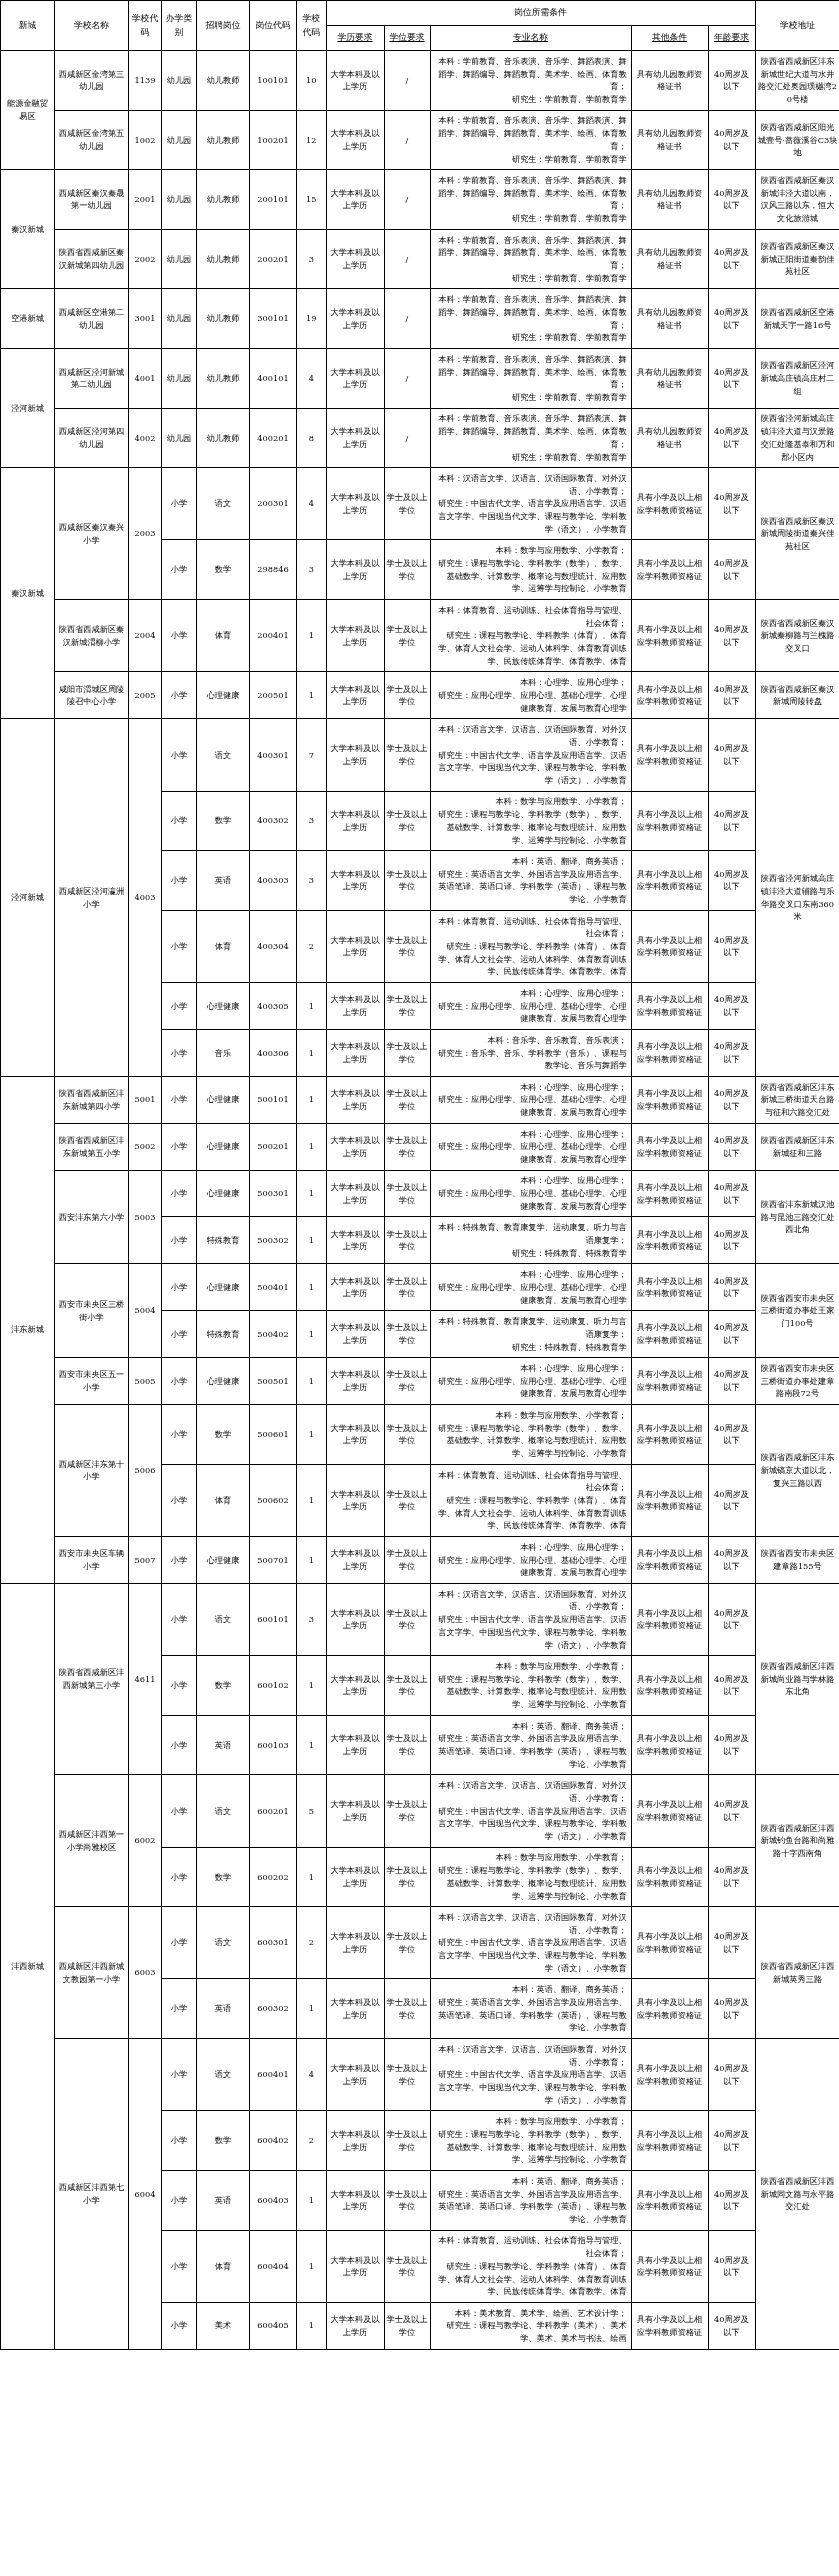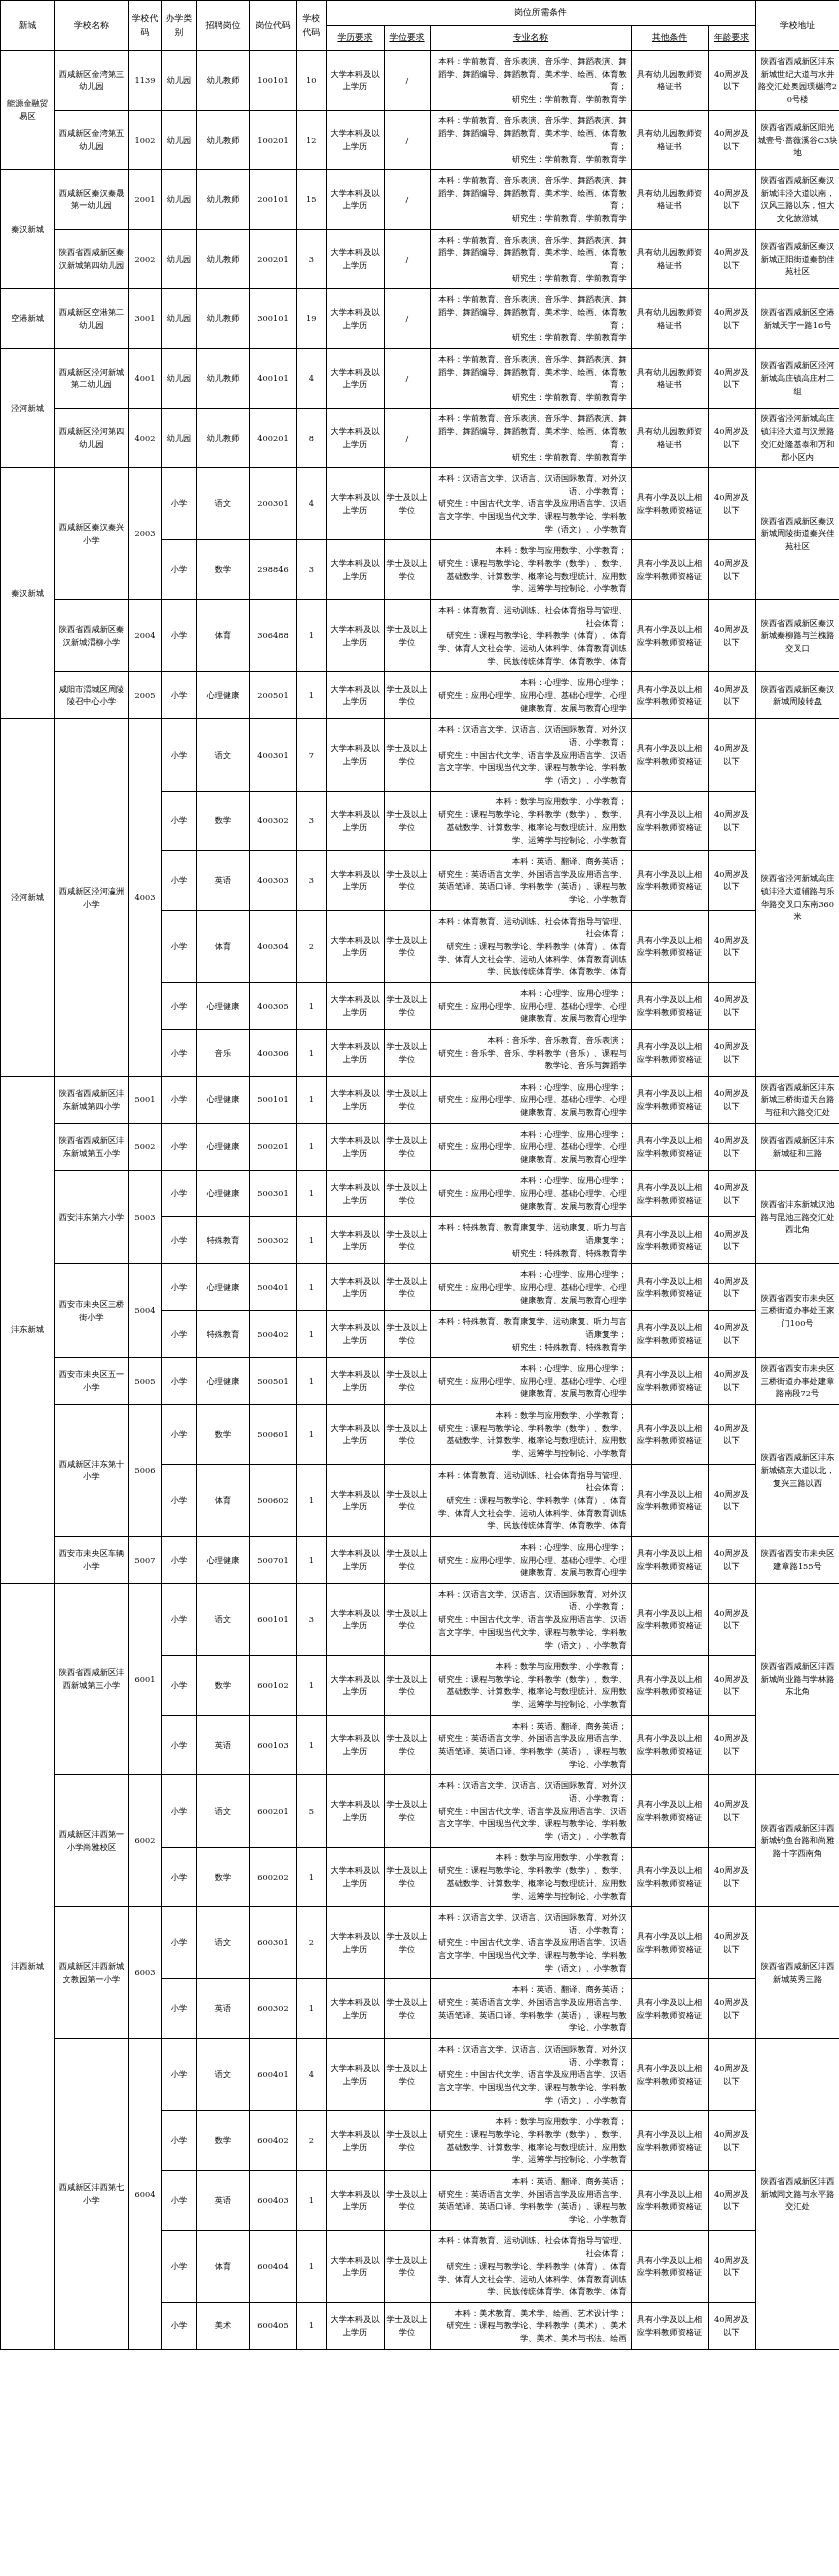--- a/index.html
+++ b/index.html
@@ -208,21 +208,21 @@
           <td class="td-major">本科：数学与应用数学、小学教育；
 研究生：课程与教学论、学科教学（数学）、数学、基础数学、计算数学、概率论与数理统计、应用数学、运筹学与控制论、小学教育</td>
           <td>具有小学及以上相应学科教师资格证</td>
           <td>40周岁及以下</td>
         </tr>
         <tr>
           <td>陕西省西咸新区秦汉新城渭柳小学</td>
           <td>2004</td>
           <td>小学</td>
           <td>体育</td>
-          <td>306488</td>
+          <td>200401</td>
           <td>1</td>
           <td>大学本科及以上学历</td>
           <td>学士及以上学位</td>
           <td class="td-major">本科：体育教育、运动训练、社会体育指导与管理、社会体育；
 研究生：课程与教学论、学科教学（体育）、体育学、体育人文社会学、运动人体科学、体育教育训练学、民族传统体育学、体育教学、体育</td>
           <td>具有小学及以上相应学科教师资格证</td>
           <td>40周岁及以下</td>
           <td class="td-addr">陕西省西咸新区秦汉新城秦柳路与兰槐路交叉口</td>
         </tr>
         <tr>
@@ -454,21 +454,21 @@
           <td>学士及以上学位</td>
           <td class="td-major">本科：心理学、应用心理学；
 研究生：应用心理学、应用心理、基础心理学、心理健康教育、发展与教育心理学</td>
           <td>具有小学及以上相应学科教师资格证</td>
           <td>40周岁及以下</td>
           <td class="td-addr">陕西省西安市未央区建章路155号</td>
         </tr>
         <tr class="group-start">
           <td rowspan="12" class="td-district">沣西新城</td>
           <td rowspan="3">陕西省西咸新区沣西新城第三小学</td>
-          <td rowspan="3">6001</td>
+          <td rowspan="3">4611</td>
           <td>小学</td>
           <td>语文</td>
           <td>600101</td>
           <td>3</td>
           <td>大学本科及以上学历</td>
           <td>学士及以上学位</td>
           <td class="td-major">本科：汉语言文学、汉语言、汉语国际教育、对外汉语、小学教育；
 研究生：中国古代文学、语言学及应用语言学、汉语言文字学、中国现当代文学、课程与教学论、学科教学（语文）、小学教育</td>
           <td>具有小学及以上相应学科教师资格证</td>
           <td>40周岁及以下</td>

